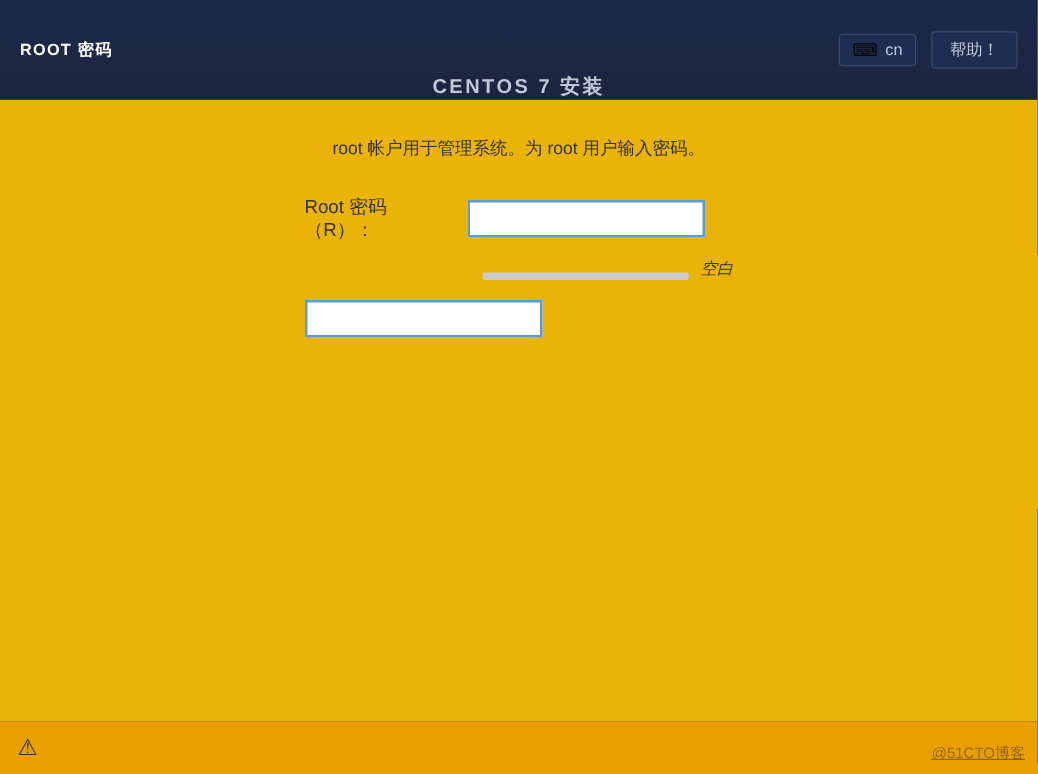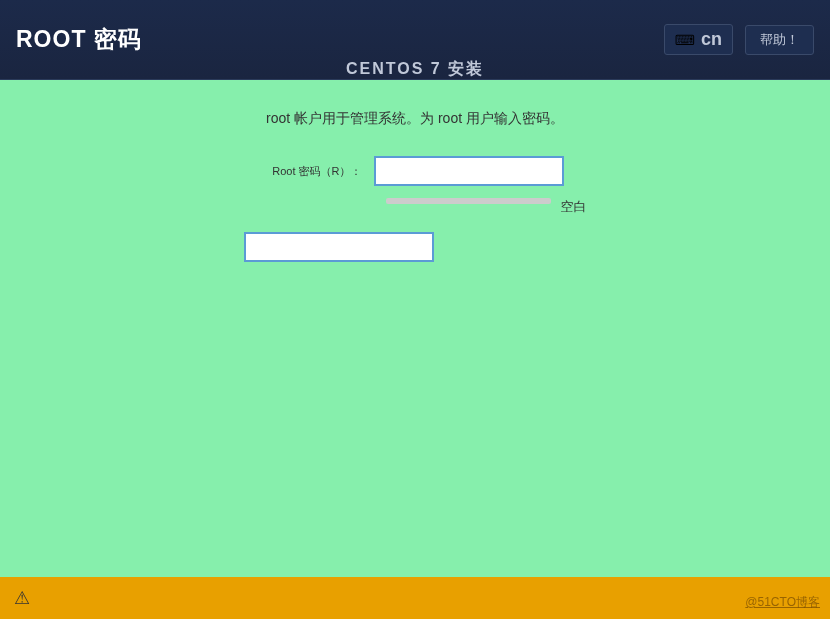--- a/index.html
+++ b/index.html
@@ -24,21 +24,21 @@
     }
 
     .header-left {
       display: flex;
       flex-direction: column;
       gap: 8px;
     }
 
     .page-title {
       color: #ffffff;
-      font-size: 23px;
+      font-size: 13px;
       font-weight: bold;
       letter-spacing: 1px;
     }
 
     .done-button {
       background-color: #1e90d4;
       color: #ffffff;
       border: none;
       padding: 6px 18px;
       font-size: 14px;
@@ -74,38 +74,37 @@
       gap: 6px;
       cursor: pointer;
     }
 
     .lang-icon {
       font-size: 14px;
     }
 
     .lang-label {
       color: #c0c8d8;
-      font-size: 18px;
-      font-weight: bold;
+      font-size: 13px;
     }
 
     .help-button {
       background: #1e2e50;
       border: 1px solid #3a4a6a;
       color: #c0c8d8;
       padding: 5px 14px;
       font-size: 13px;
       font-family: Liberation Serif, serif;
       cursor: pointer;
       border-radius: 3px;
     }
 
     
     .main-content {
-      background: #86efac;
+      background: #eab308;
       height: calc(619px - 80px - 42px);
       padding: 30px 40px;
       display: flex;
       flex-direction: column;
       align-items: center;
     }
 
     .description-text {
       color: #333;
       font-size: 14px;
@@ -122,42 +121,42 @@
     }
 
     .form-row {
       display: flex;
       align-items: center;
       margin-bottom: 12px;
     }
 
     .form-label {
       color: #333;
-      font-size: 11px;
+      font-size: 15px;
       width: 130px;
-      text-align: right;
       padding-right: 12px;
     }
 
     .form-input {
       width: 190px;
       height: 30px;
       border: 2px solid #5b9bd5;
       background: #ffffff;
       outline: none;
       font-size: 13px;
       padding: 0 6px;
       border-radius: 0;
     }
 
     .strength-row {
       display: flex;
-      align-items: flex-start;
+      align-items: flex-end;
       margin-bottom: 16px;
       padding-left: 142px;
+      font-style: italic;
     }
 
     .strength-bar {
       width: 165px;
       height: 6px;
       background: #ccc;
       border-radius: 2px;
       overflow: hidden;
       margin-right: 10px;
     }

